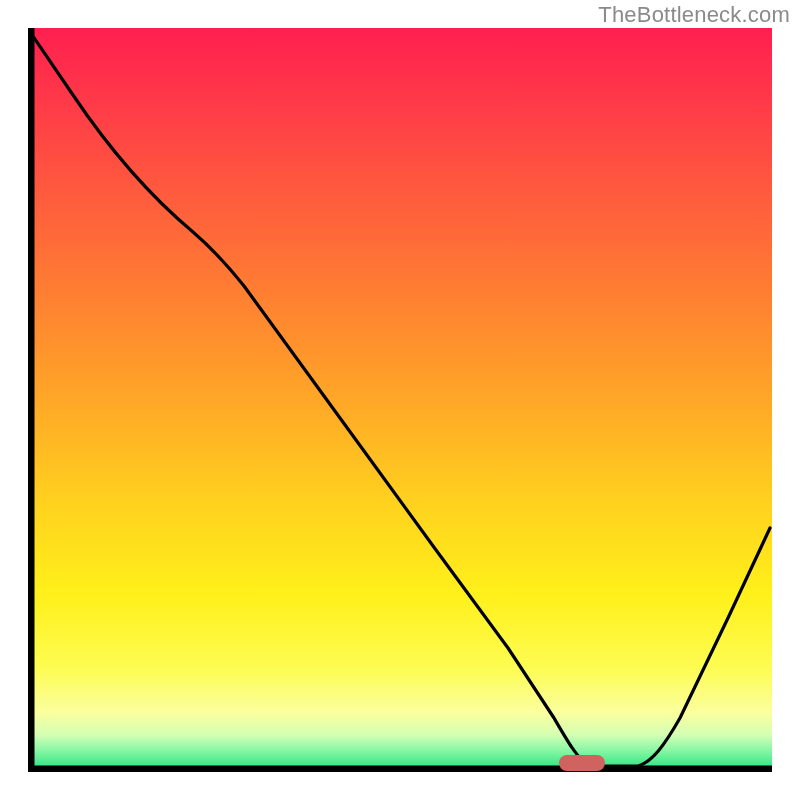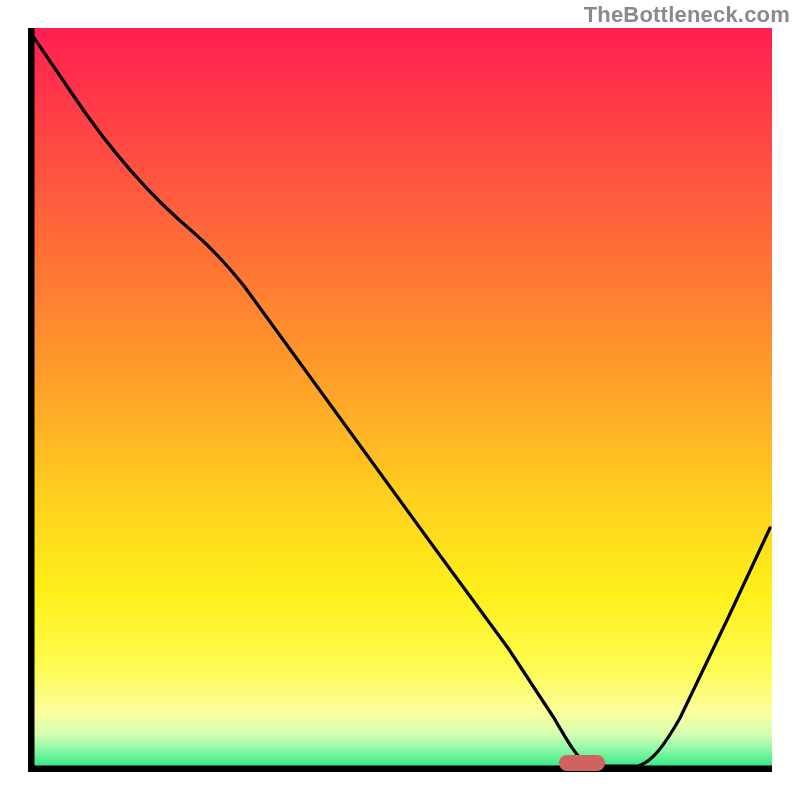--- a/index.html
+++ b/index.html
@@ -14,21 +14,21 @@
     position: relative;
     width: 800px;
     height: 800px;
   }
   .watermark {
     position: absolute;
     top: 2px;
     right: 10px;
     font-family: Arial, Helvetica, sans-serif;
     font-size: 22px;
-    font-weight: 700;
+    font-weight: 400;
     color: #8a8a8a;
     letter-spacing: 0.2px;
   }
   .plot-area {
     position: absolute;
     left: 28px;
     top: 28px;
     width: 744px;
     height: 744px;
   }

